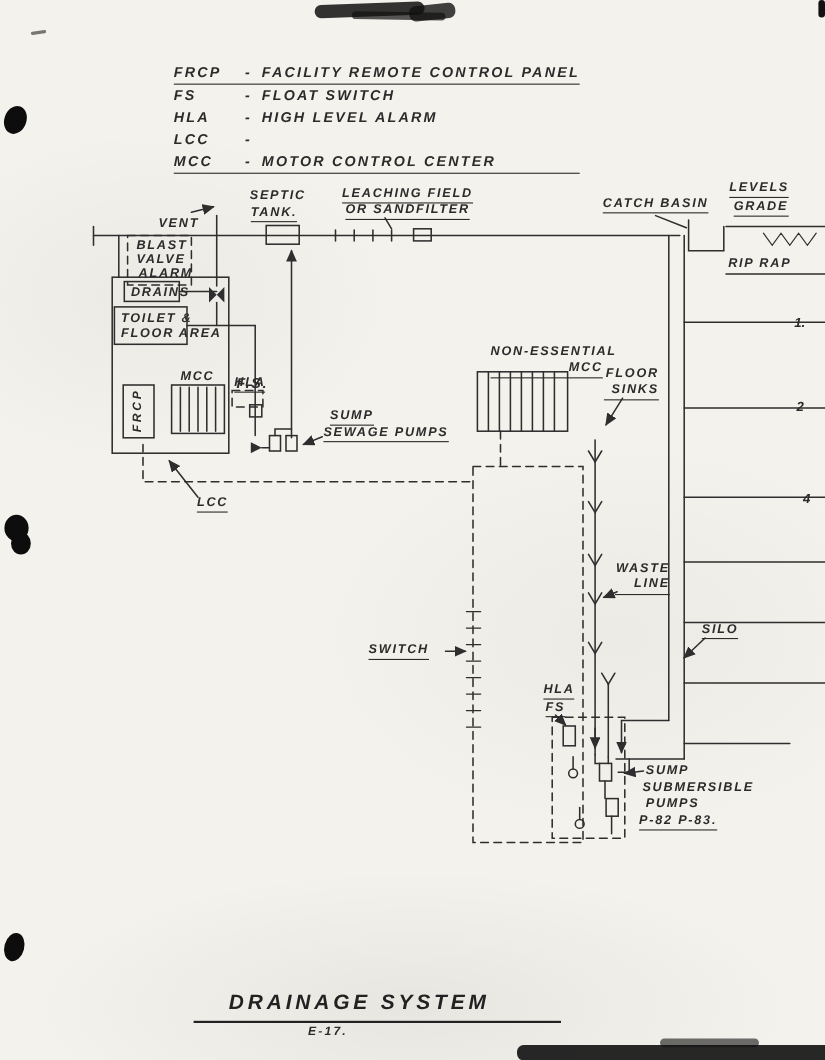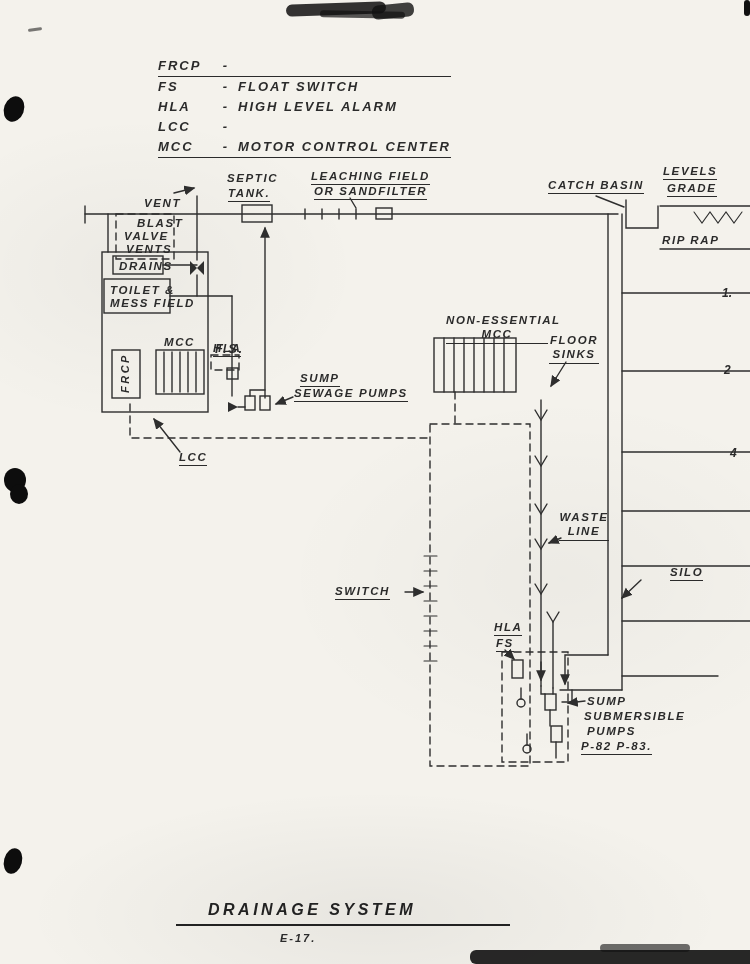--- a/index.html
+++ b/index.html
@@ -21,21 +21,21 @@
   .dash path, .dash rect { stroke-dasharray:7 5; }
   .lw .fillshape { fill:#2e2e2e; stroke:none; }
 
   
   .lbl, .lbl-block {
     position:absolute; font-style:italic; font-weight:bold; color:#2b2b2b;
     letter-spacing:1.6px; font-size:11.5px; white-space:nowrap; line-height:1.25;
   }
   .u { border-bottom:1.6px solid #2b2b2b; padding-bottom:1px; }
   .lbl-block { text-align:center; }
-  .lbl-block > div { white-space:nowrap; }
+  .lbl-block > div { white-space:nowrap;text-align:right; }
 
   .vert {
     transform:rotate(-90deg); transform-origin:0 0;
     font-size:11px; letter-spacing:2.5px;
   }
 
   
   .legend { position:absolute; left:158px; top:57px; }
   .legend-row {
     display:flex; font-style:italic; font-weight:bold; color:#2b2b2b;
@@ -49,21 +49,21 @@
   .lvl { position:absolute; font-style:italic; font-weight:bold; color:#2b2b2b; font-size:12px; }
 
   
   .title1 {
     position:absolute; left:176px; top:868px; width:516px;
     font-style:italic; font-weight:bold; color:#222; font-size:19px; letter-spacing:3.5px;
     border-bottom:2.2px solid #222; padding:0 0 6px 28px; white-space:nowrap;
   }
   .title2 {
     position:absolute; left:176px; top:901px; width:334px;
-    font-style:italic; font-weight:bold; color:#222; font-size:16px; letter-spacing:3.5px;
+    font-style:italic; font-weight:bold; color:#222; font-size:19px; letter-spacing:3.5px;
     border-bottom:2.2px solid #222; padding:0 0 5px 32px; white-space:nowrap;
   }
   .dwgno {
     position:absolute; left:280px; top:932px;
     font-style:italic; font-weight:bold; color:#2b2b2b; font-size:11px; letter-spacing:2px;
   }
 
   
   .blob { position:absolute; background:#0d0d0d; border-radius:50%; }
   .smudge { position:absolute; background:#111; border-radius:6px; }
@@ -214,20 +214,21 @@
       <path d="M405 592 H423" marker-end="url(#arr)"></path>
       <path d="M505 650 L514 659" marker-end="url(#arr)"></path>
       <path d="M585 701 L568 703" marker-end="url(#arr)"></path>
     </g>
   </svg>
 
   <div class="legend">
     <div class="legend-row u">
       <span class="legend-abbr">FRCP</span>
       <span class="legend-sep">-</span>
+      <span>FACILITY REMOTE CONTROL PANEL</span>
     </div>
     <div class="legend-row">
       <span class="legend-abbr">FS</span>
       <span class="legend-sep">-</span>
       <span>FLOAT SWITCH</span>
     </div>
     <div class="legend-row">
       <span class="legend-abbr">HLA</span>
       <span class="legend-sep">-</span>
       <span>HIGH LEVEL ALARM</span>
@@ -250,28 +251,28 @@
 
   <div class="lbl u" style="left:311px;top:169px">LEACHING FIELD</div>
   <div class="lbl u" style="left:314px;top:184px">OR SANDFILTER</div>
 
   <div class="lbl u" style="left:548px;top:178px">CATCH BASIN</div>
 
   <div class="lbl u" style="left:663px;top:164px">LEVELS</div>
   <div class="lbl u" style="left:667px;top:181px">GRADE</div>
   <div class="lbl" style="left:662px;top:233px">RIP RAP</div>
 
-  <div class="lbl" style="left:137px;top:216px">BLAST</div>
+  <div class="lbl" style="left:124px;top:216px">BLAST</div>
   <div class="lbl" style="left:124px;top:229px">VALVE</div>
-  <div class="lbl" style="left:126px;top:242px">VENTS</div>
+  <div class="lbl" style="left:126px;top:242px">ALARM</div>
 
   <div class="lbl" style="left:119px;top:259px">DRAINS</div>
 
   <div class="lbl" style="left:110px;top:283px">TOILET &amp;</div>
-  <div class="lbl" style="left:110px;top:296px">MESS FIELD</div>
+  <div class="lbl" style="left:110px;top:296px">FLOOR AREA</div>
 
   <div class="lbl" style="left:164px;top:335px">MCC</div>
   <div class="lbl u" style="left:213px;top:341px">HLA</div>
   <div class="lbl" style="left:215px;top:341px;font-size:13px">F.S.</div>
 
   <div class="lbl vert" style="left:119px;top:393px">FRCP</div>
 
   <div class="lbl u" style="left:300px;top:371px">SUMP</div>
   <div class="lbl u" style="left:294px;top:386px">SEWAGE PUMPS</div>
 
@@ -285,21 +286,21 @@
   <div class="lbl-block u" style="left:549px;top:333px;width:50px">
     <div>FLOOR</div>
     <div>SINKS</div>
   </div>
 
   <div class="lbl-block u" style="left:559px;top:510px;width:50px">
     <div>WASTE</div>
     <div>LINE</div>
   </div>
 
-  <div class="lbl u" style="left:670px;top:565px">SILO</div>
+  <div class="lbl u" style="left:638px;top:565px">SILO</div>
 
   <div class="lbl u" style="left:335px;top:584px">SWITCH</div>
 
   <div class="lbl u" style="left:494px;top:620px">HLA</div>
   <div class="lbl u" style="left:496px;top:636px">FS</div>
 
   <div class="lbl" style="left:587px;top:694px">SUMP</div>
   <div class="lbl" style="left:584px;top:709px">SUBMERSIBLE</div>
   <div class="lbl" style="left:587px;top:724px">PUMPS</div>
   <div class="lbl u" style="left:581px;top:739px">P-82 P-83.</div>

